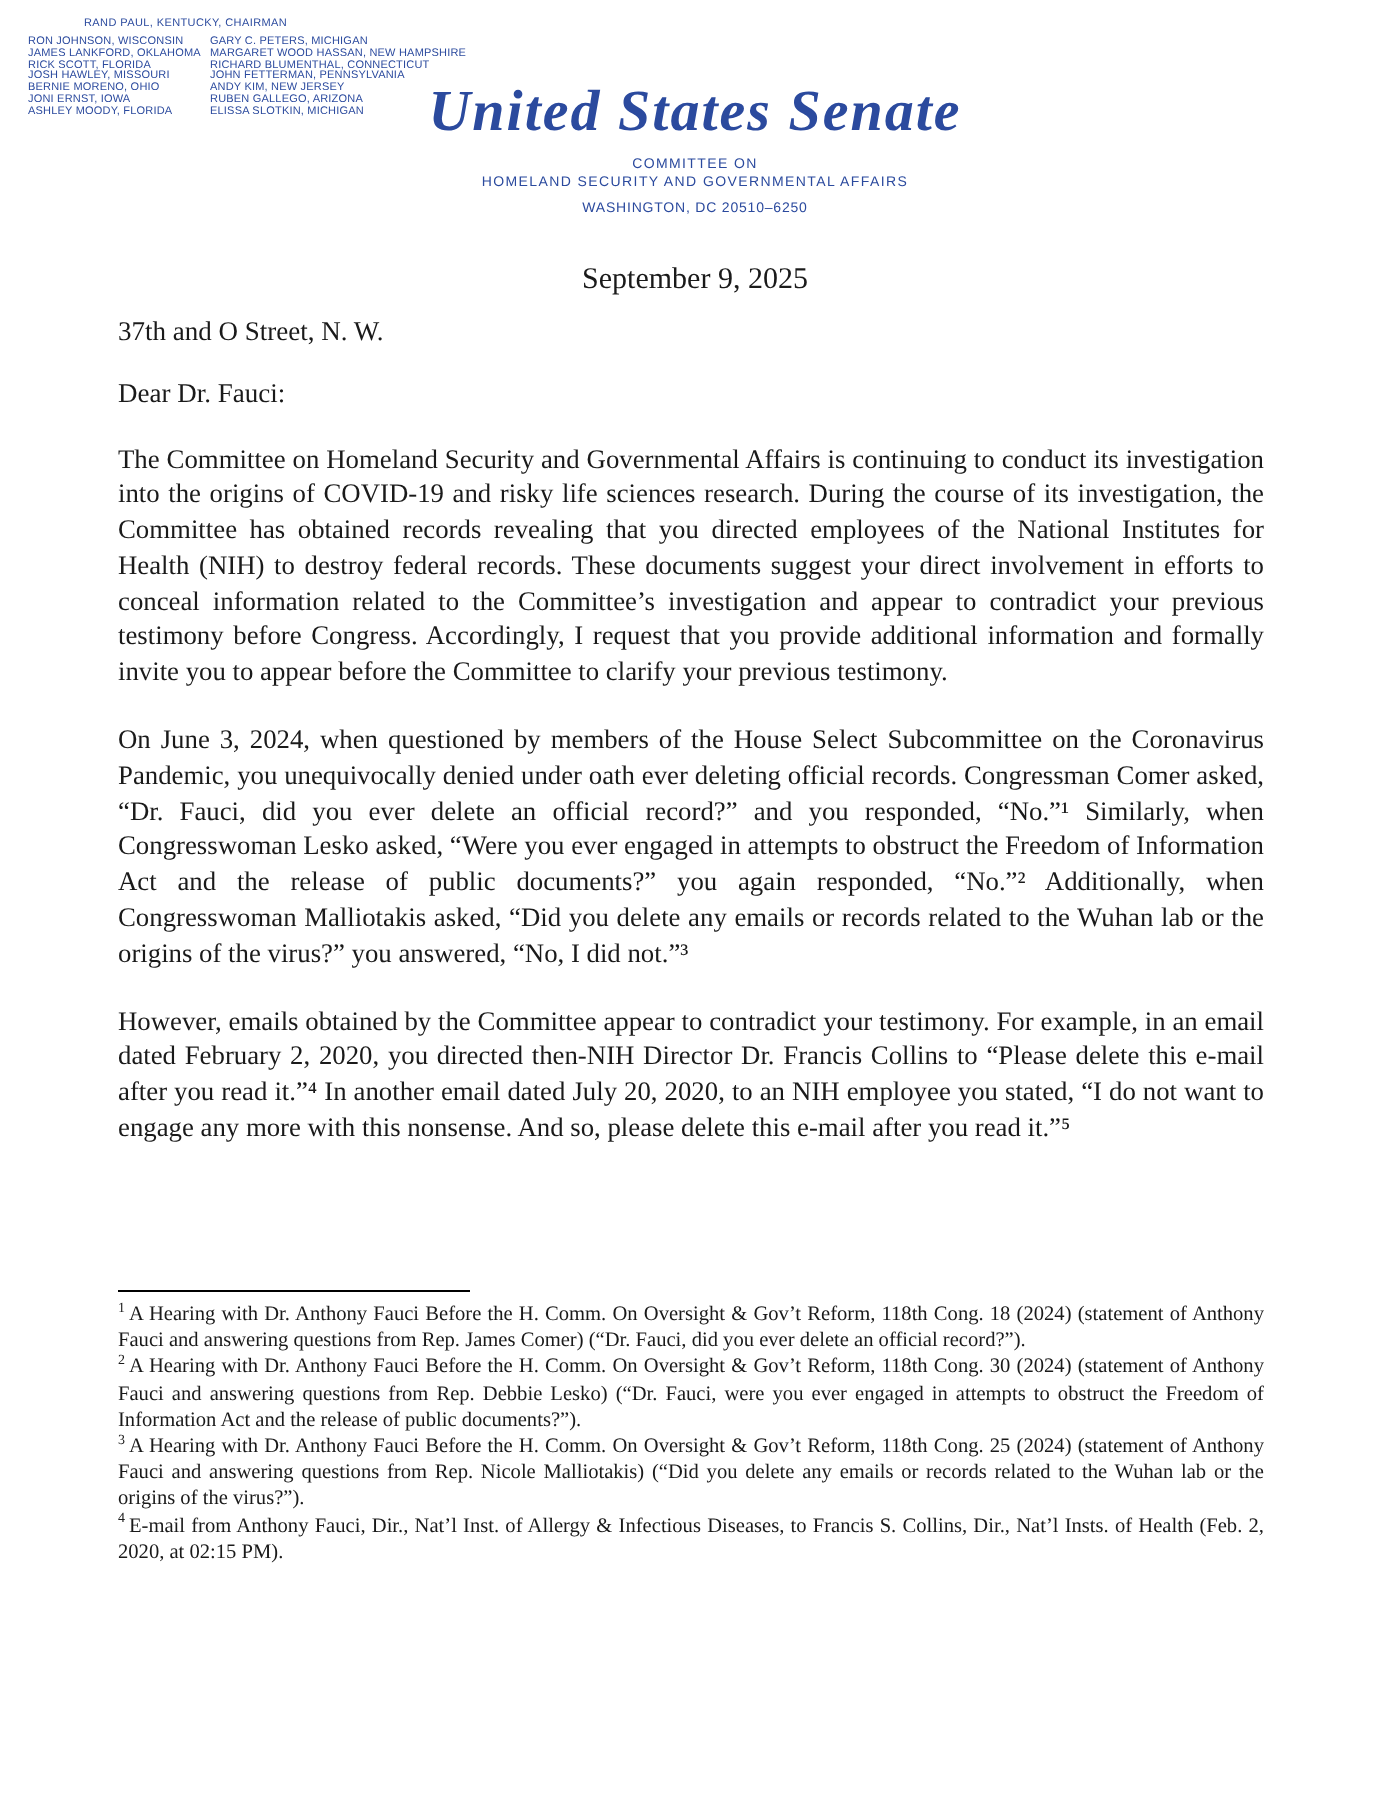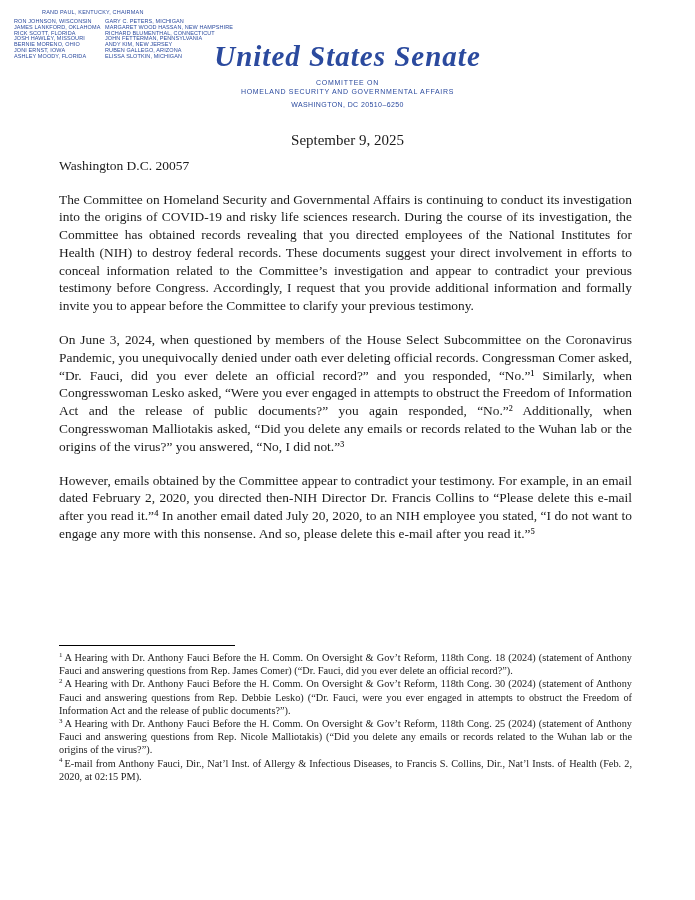--- a/index.html
+++ b/index.html
@@ -85,23 +85,24 @@
     <div class="senate-title">United States Senate</div>
     <div class="committee-small committee-line1">COMMITTEE ON</div>
     <div class="committee-small committee-line2">HOMELAND SECURITY AND GOVERNMENTAL AFFAIRS</div>
     <div class="committee-small committee-address">WASHINGTON, DC 20510–6250</div>
   </header>
 
   <div class="date-line">September 9, 2025</div>
 
   <div class="content">
     <div class="recipient">
-      <div>Washington D.C. 20057</div>
+      <div>37th and O Street, N. W.</div>
     </div>
 
+    <div class="salutation">Dear Dr. Fauci:</div>
 
     <div class="body-text">
       <p>The Committee on Homeland Security and Governmental Affairs is continuing to conduct its investigation into the origins of COVID-19 and risky life sciences research. During the course of its investigation, the Committee has obtained records revealing that you directed employees of the National Institutes for Health (NIH) to destroy federal records. These documents suggest your direct involvement in efforts to conceal information related to the Committee’s investigation and appear to contradict your previous testimony before Congress. Accordingly, I request that you provide additional information and formally invite you to appear before the Committee to clarify your previous testimony.</p>
       <p>On June 3, 2024, when questioned by members of the House Select Subcommittee on the Coronavirus Pandemic, you unequivocally denied under oath ever deleting official records. Congressman Comer asked, “Dr. Fauci, did you ever delete an official record?” and you responded, “No.”¹ Similarly, when Congresswoman Lesko asked, “Were you ever engaged in attempts to obstruct the Freedom of Information Act and the release of public documents?” you again responded, “No.”² Additionally, when Congresswoman Malliotakis asked, “Did you delete any emails or records related to the Wuhan lab or the origins of the virus?” you answered, “No, I did not.”³</p>
       <p>However, emails obtained by the Committee appear to contradict your testimony. For example, in an email dated February 2, 2020, you directed then-NIH Director Dr. Francis Collins to “Please delete this e-mail after you read it.”⁴ In another email dated July 20, 2020, to an NIH employee you stated, “I do not want to engage any more with this nonsense. And so, please delete this e-mail after you read it.”⁵</p>
     </div>
   </div>
 
   <div class="footnotes">
     <div class="fn-rule"></div>

